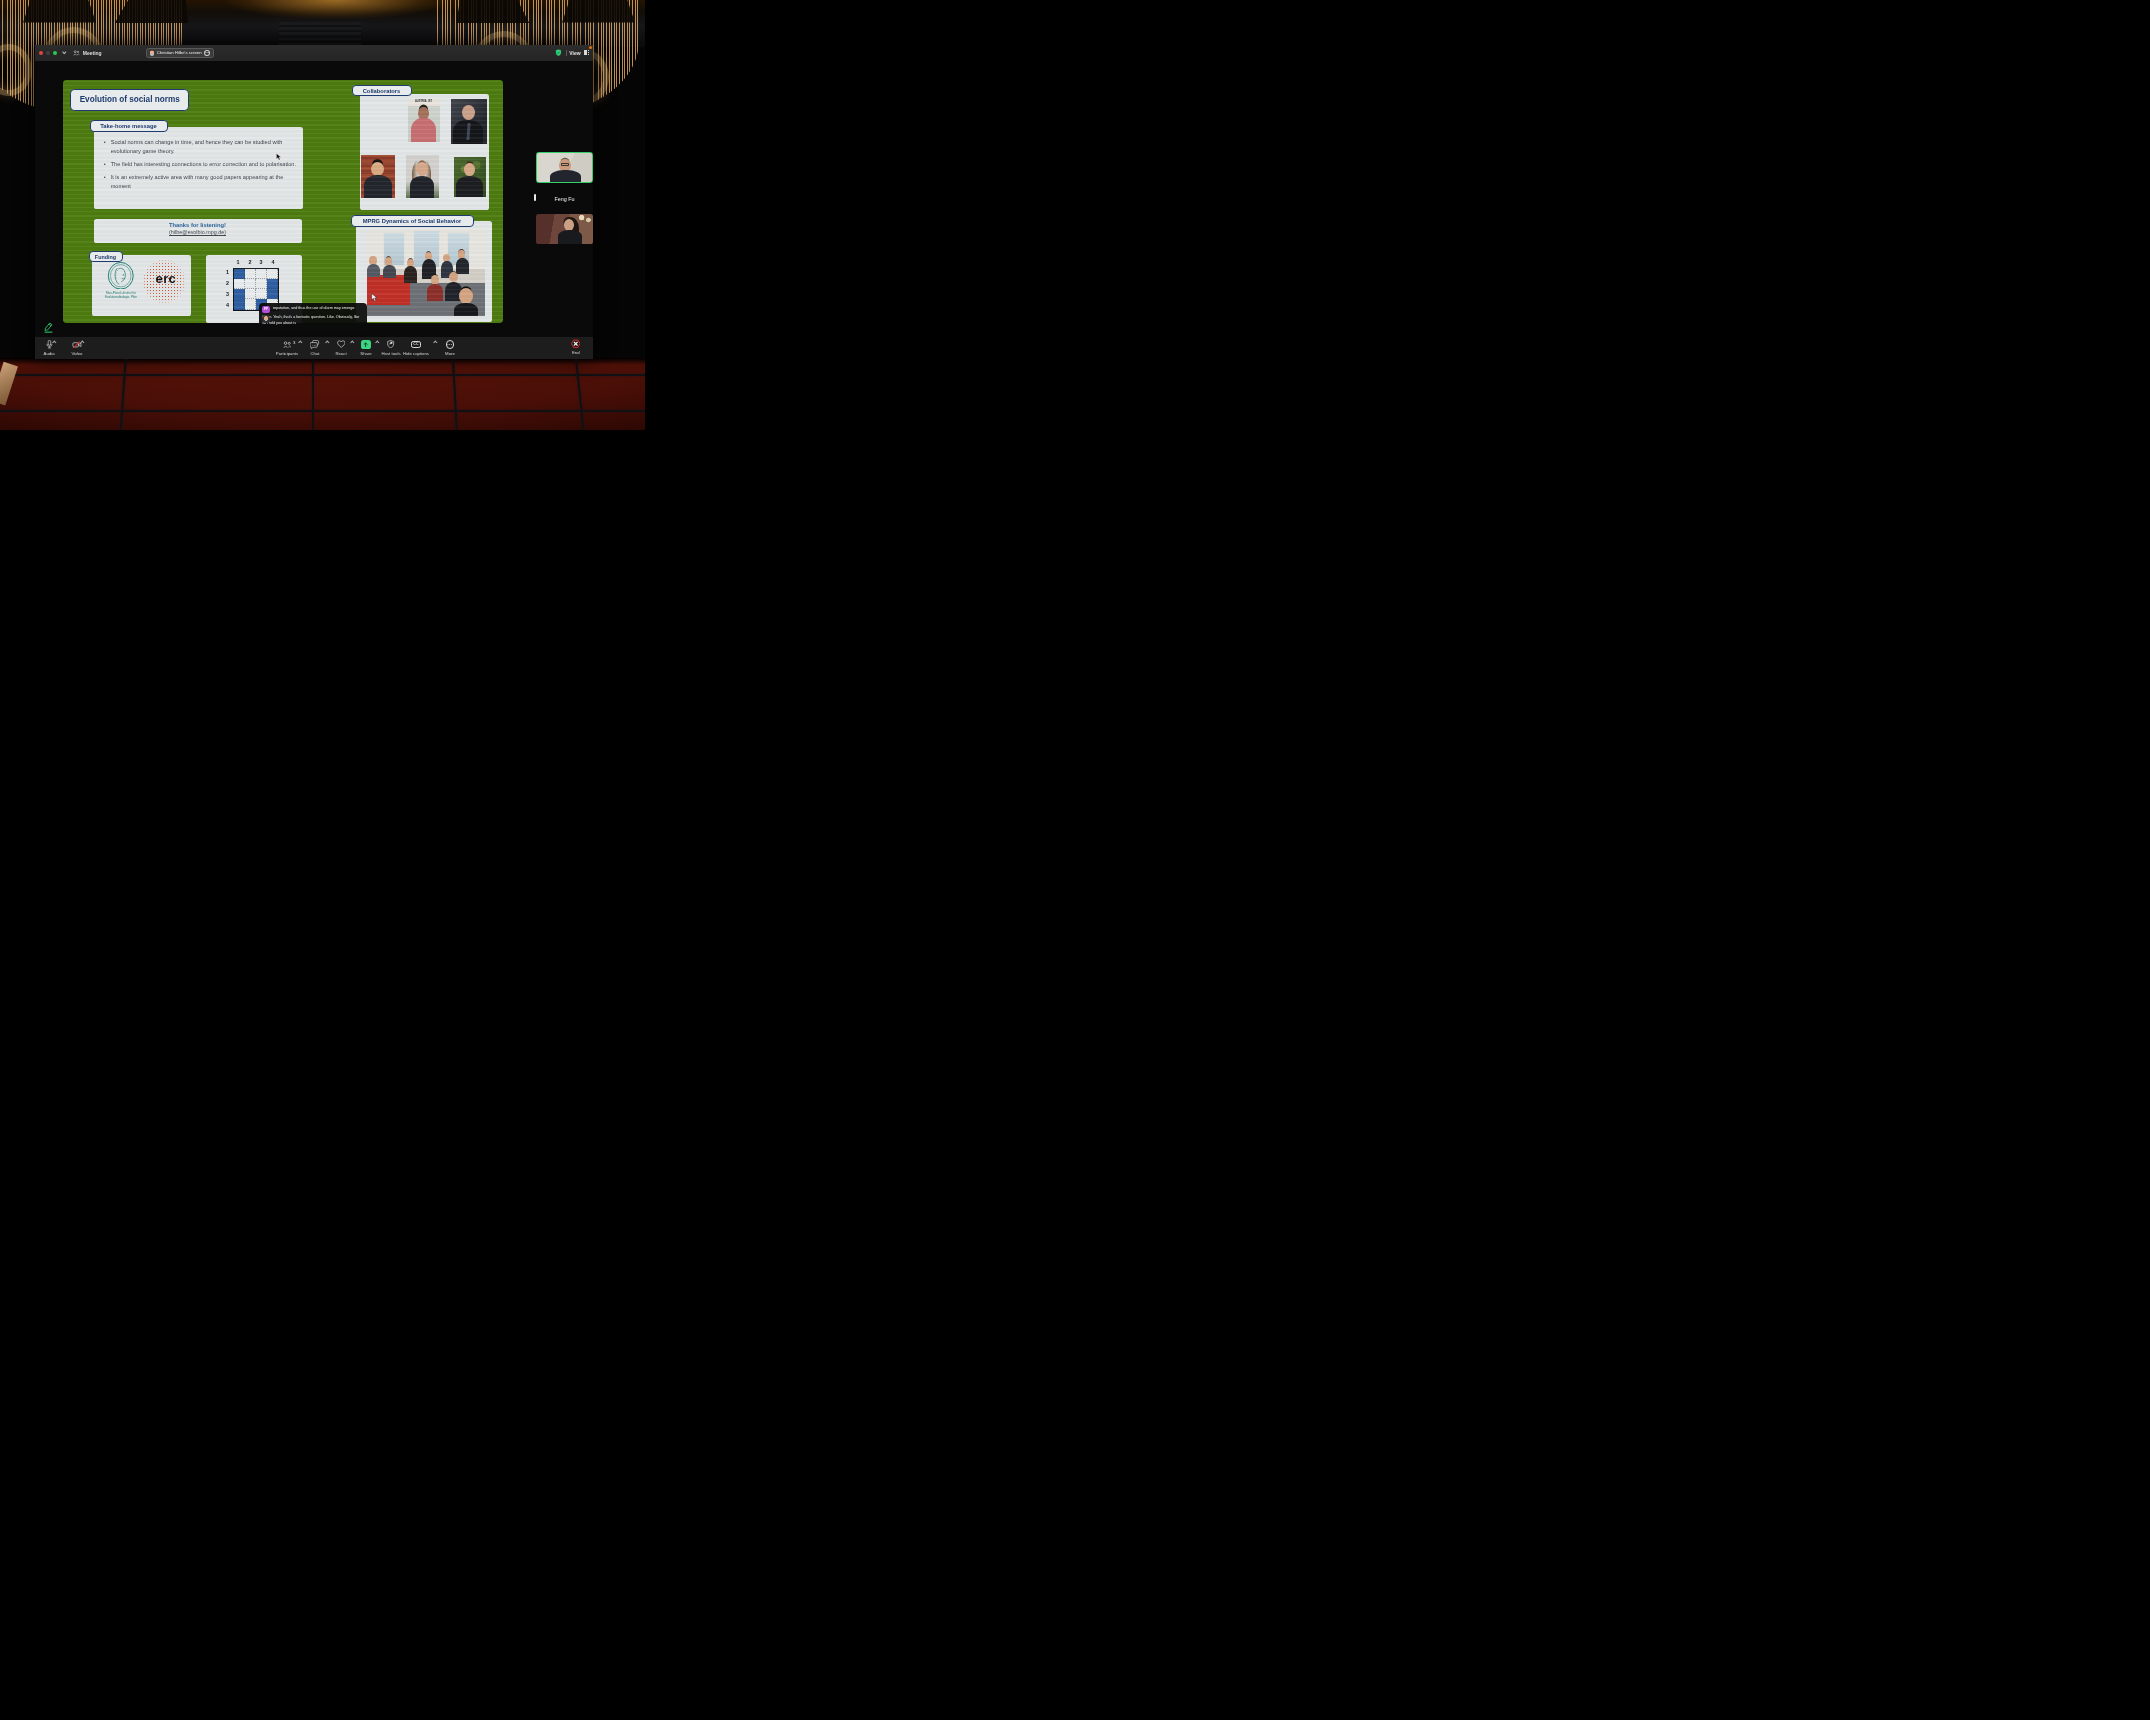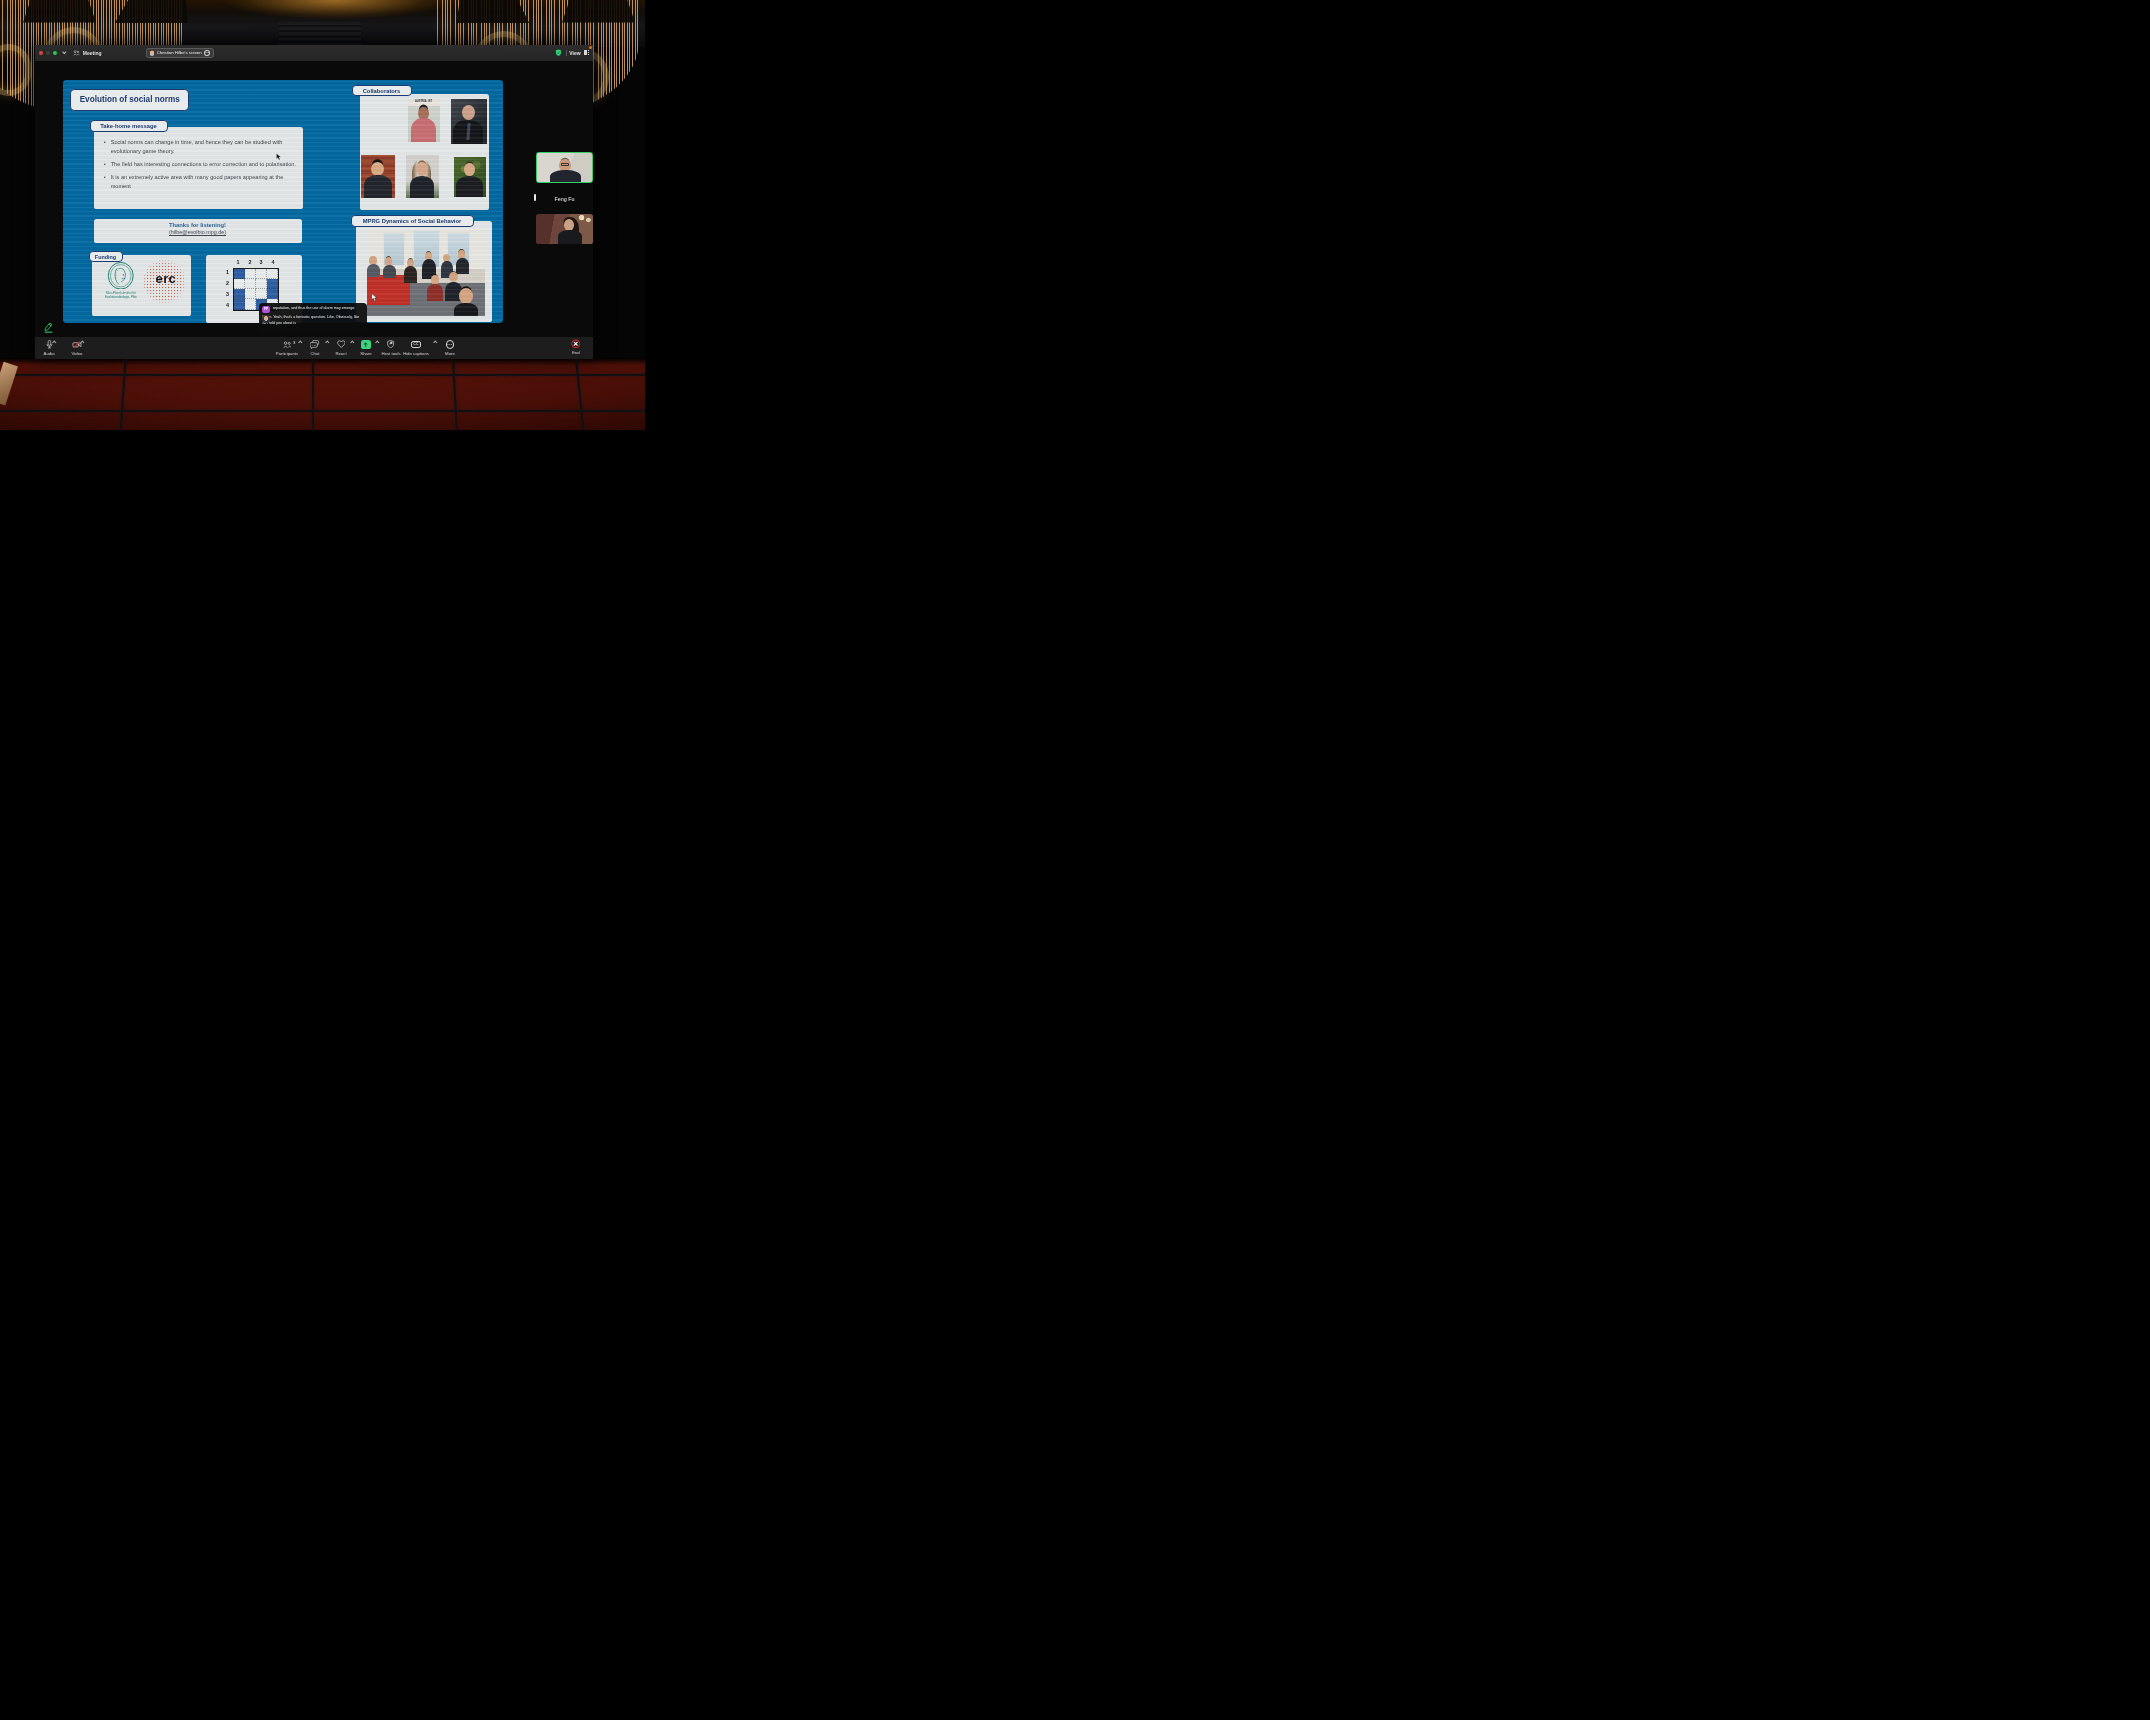--- a/index.html
+++ b/index.html
@@ -62,21 +62,21 @@
   .view-label{font-size:5px;color:#e3e3e3;font-weight:bold;}
   .grid-icon{display:inline-block;width:5.6px;height:5.2px;
     background:
       linear-gradient(#d9d9d9,#d9d9d9) 0 0/3.4px 5.2px no-repeat,
       linear-gradient(#d9d9d9,#d9d9d9) 4.3px 0/1.3px 1.3px no-repeat,
       linear-gradient(#d9d9d9,#d9d9d9) 4.3px 1.9px/1.3px 1.3px no-repeat,
       linear-gradient(#d9d9d9,#d9d9d9) 4.3px 3.9px/1.3px 1.3px no-repeat;}
   .notif-dot{position:absolute;right:0.9px;top:0.9px;width:3px;height:3px;border-radius:50%;background:#e8720c;}
 
   
-  .slide{position:absolute;left:27.5px;top:35px;width:440px;height:243px;background:#0369a1;border-radius:3.4px;}
+  .slide{position:absolute;left:27.5px;top:35px;width:440px;height:243px;background:#4d7c0f;border-radius:3.4px;}
   .slide::after{content:"";position:absolute;inset:0;border-radius:3.4px;pointer-events:none;
     background:repeating-linear-gradient(180deg,rgba(255,255,255,.05) 0 0.4px,rgba(0,0,0,.025) 0.4px 1.3px);}
   .navy{color:#1e3a6e;}
   .outline-box{border:1.1px solid #1e3a6e;border-radius:4.3px;background:#e7ebec;}
   .slide-title{position:absolute;left:7.7px;top:8.6px;width:119px;height:22px;display:flex;align-items:center;justify-content:center;
     font-size:8.2px;font-weight:bold;}
   .card{position:absolute;background:#e3e7e8;border-radius:2.6px;}
   .tag{position:absolute;display:flex;align-items:center;justify-content:center;font-weight:bold;
     border:0.9px solid #1e3a6e;border-radius:3.9px;background:#e7ebec;}
   .take-card{left:31px;top:47px;width:209px;height:82px;}

